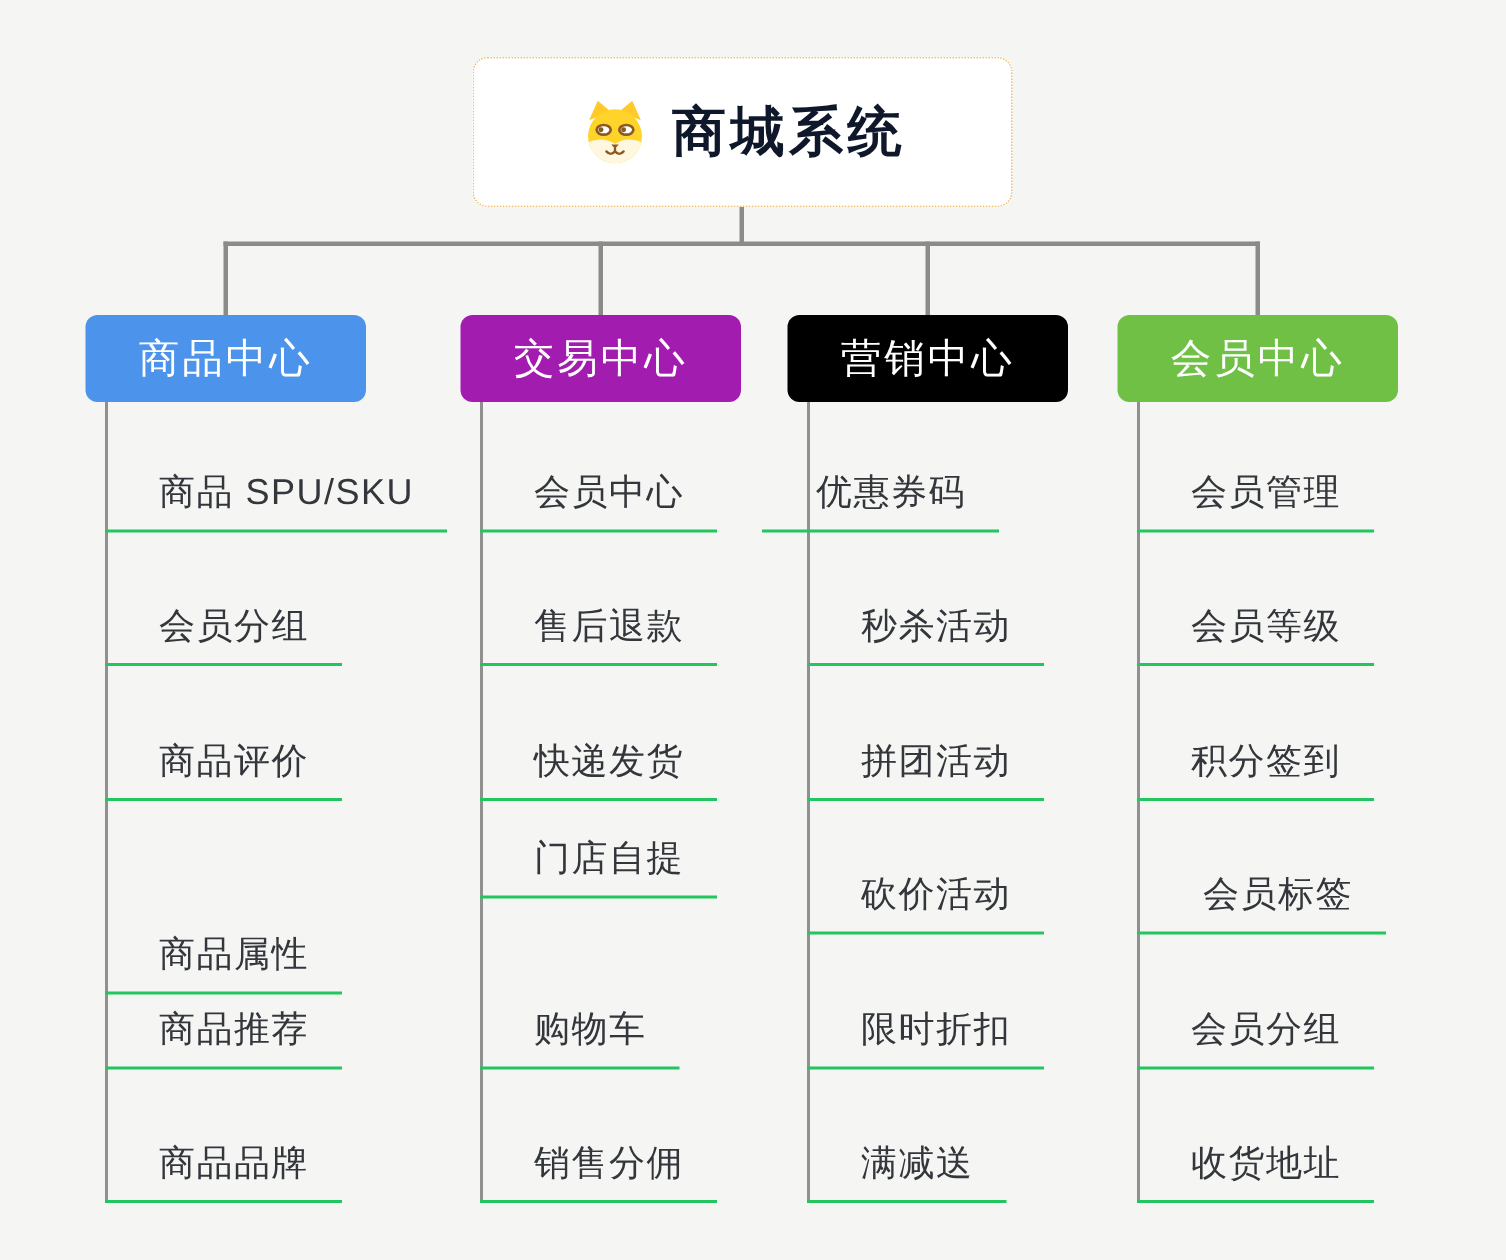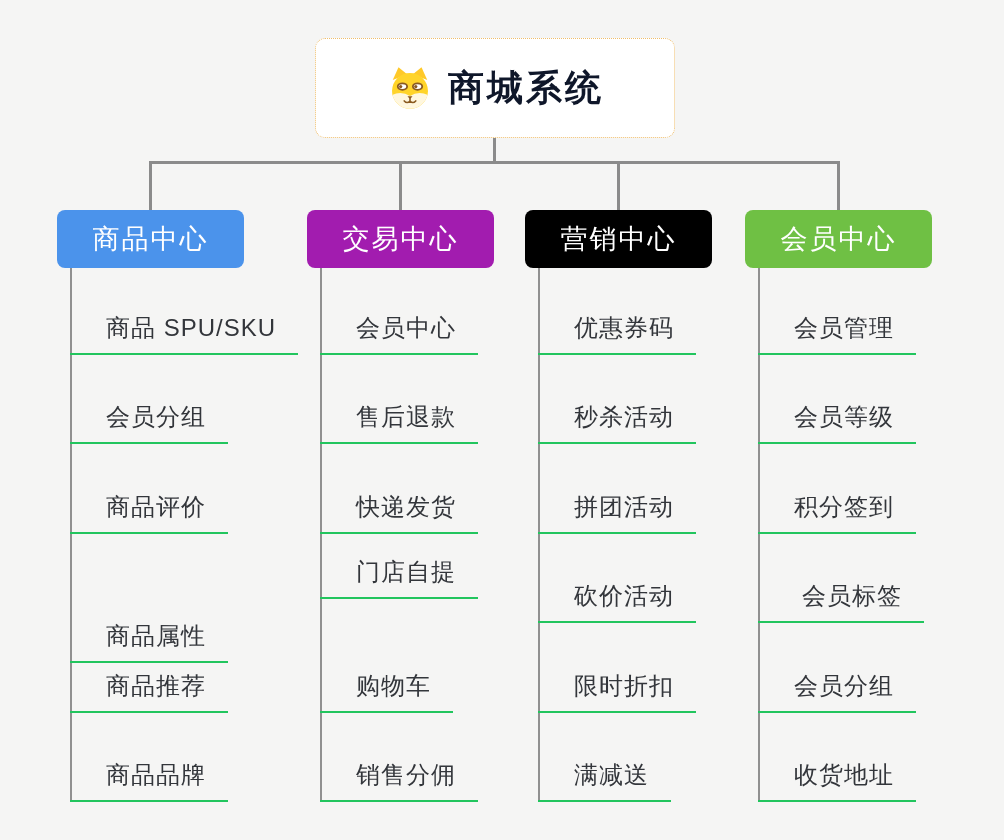--- a/index.html
+++ b/index.html
@@ -120,21 +120,21 @@
       <div class="branch-vline" style="left: 320px; top: 268px; height: 534px;"></div>
       <div class="branch-item" style="left: 320px; top: 355px;">会员中心</div>
       <div class="branch-item" style="left: 320px; top: 444px;">售后退款</div>
       <div class="branch-item" style="left: 320px; top: 534px;">快递发货</div>
       <div class="branch-item" style="left: 320px; top: 599px;">门店自提</div>
       <div class="branch-item" style="left: 320px; top: 713px;">购物车</div>
       <div class="branch-item" style="left: 320px; top: 802px;">销售分佣</div>
       <div class="tree-line" style="left: 617px; top: 161px; width: 3px; height: 52px;"></div>
       <div class="branch-box" style="left: 525px; background: #000000;">营销中心</div>
       <div class="branch-vline" style="left: 538px; top: 268px; height: 534px;"></div>
-      <div class="branch-item" style="left: 538px; top: 355px;">优惠券码</div>
+      <div class="branch-item" style="left: 508px; top: 355px;">优惠券码</div>
       <div class="branch-item" style="left: 538px; top: 444px;">秒杀活动</div>
       <div class="branch-item" style="left: 538px; top: 534px;">拼团活动</div>
       <div class="branch-item" style="left: 538px; top: 623px;">砍价活动</div>
       <div class="branch-item" style="left: 538px; top: 713px;">限时折扣</div>
       <div class="branch-item" style="left: 538px; top: 802px;">满减送</div>
       <div class="tree-line" style="left: 837px; top: 161px; width: 3px; height: 52px;"></div>
       <div class="branch-box" style="left: 745px; background: rgb(111, 192, 68);">会员中心</div>
       <div class="branch-vline" style="left: 758px; top: 268px; height: 534px;"></div>
       <div class="branch-item" style="left: 758px; top: 355px;">会员管理</div>
       <div class="branch-item" style="left: 758px; top: 444px;">会员等级</div>

